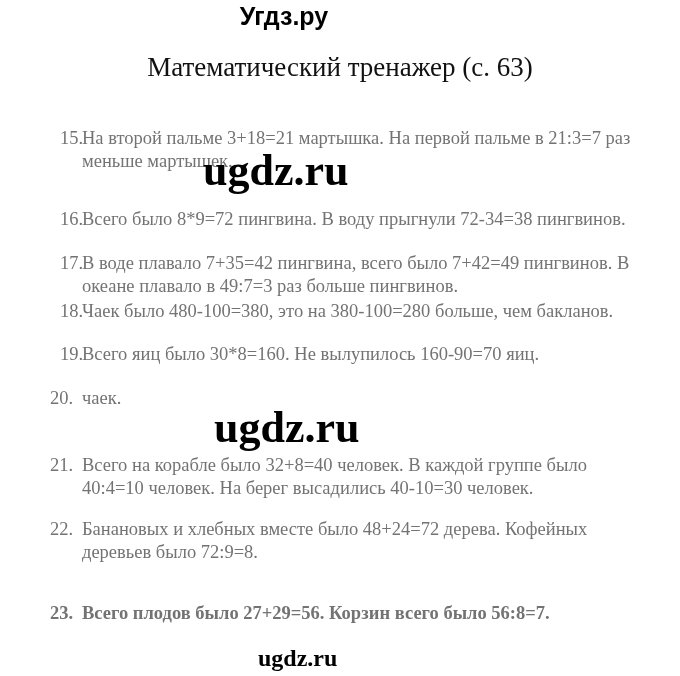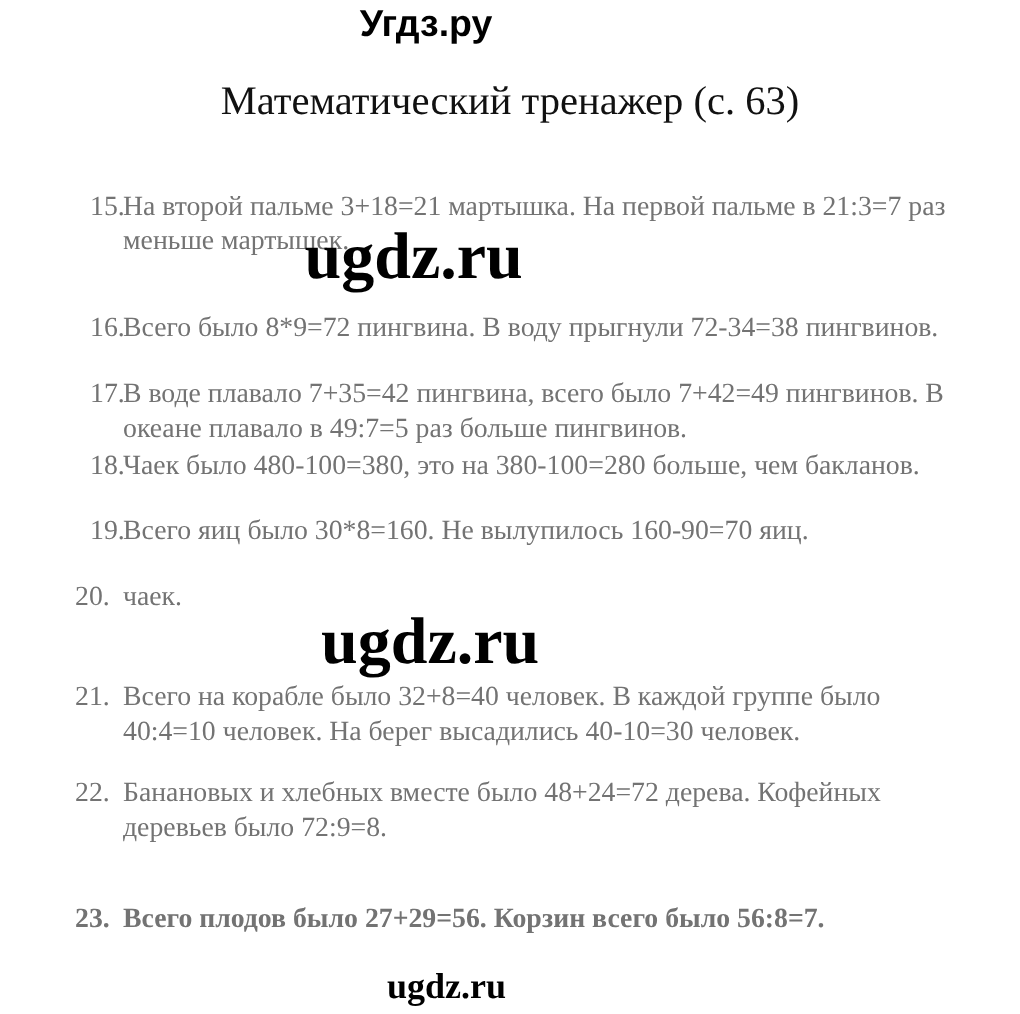--- a/index.html
+++ b/index.html
@@ -37,21 +37,21 @@
 </div>
 
 <div class="task" style="top:208px;">
   <span class="num">16.</span>
   <div>Всего было 8*9=72 пингвина. В воду прыгнули 72-34=38 пингвинов.</div>
 </div>
 
 <div class="task" style="top:236px;margin-top:16px;">
   <span class="num">17.</span>
   <div>В воде плавало 7+35=42 пингвина, всего было 7+42=49 пингвинов. В</div>
-  <div>океане плавало в 49:7=5 раз больше пингвинов.</div>
+  <div>океане плавало в 49:7=3 раз больше пингвинов.</div>
 </div>
 
 <div class="task" style="top:300px;">
   <span class="num">18.</span>
   <div>Чаек было 480-100=380, это на 380-100=280 больше, чем бакланов.</div>
 </div>
 
 <div class="task" style="top:343px;">
   <span class="num">19.</span>
   <div>Всего яиц было 30*8=160. Не вылупилось 160-90=70 яиц.</div>

